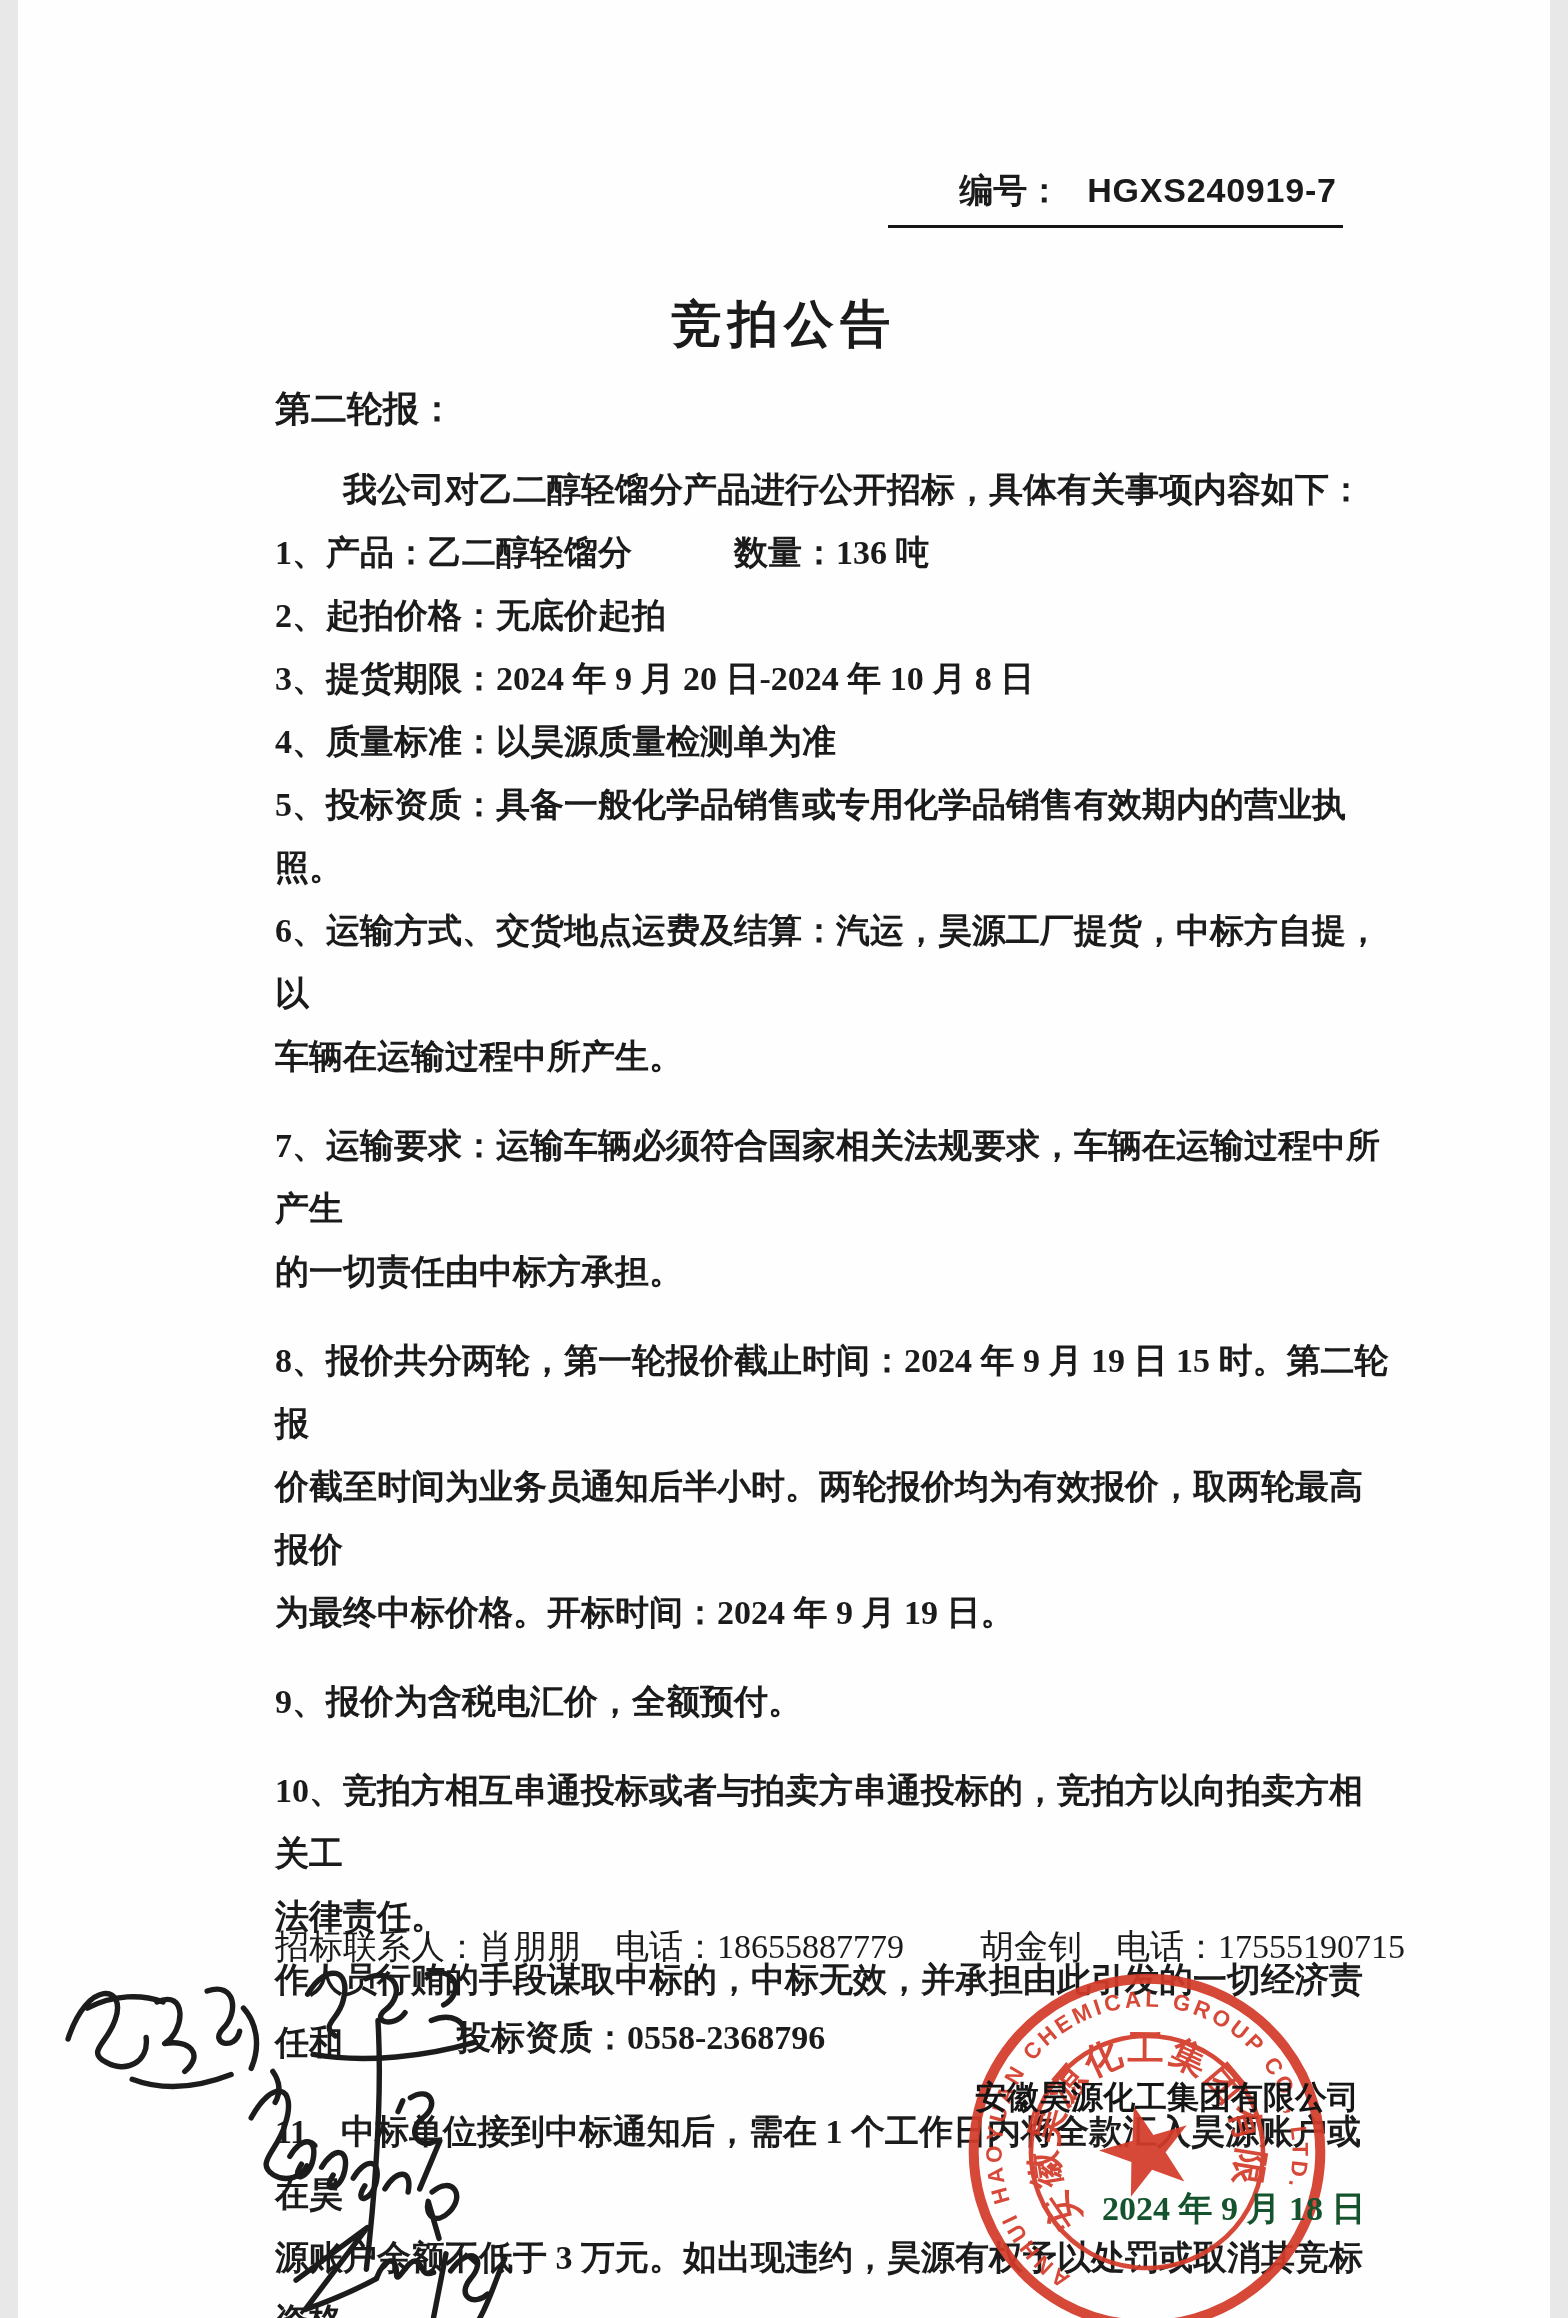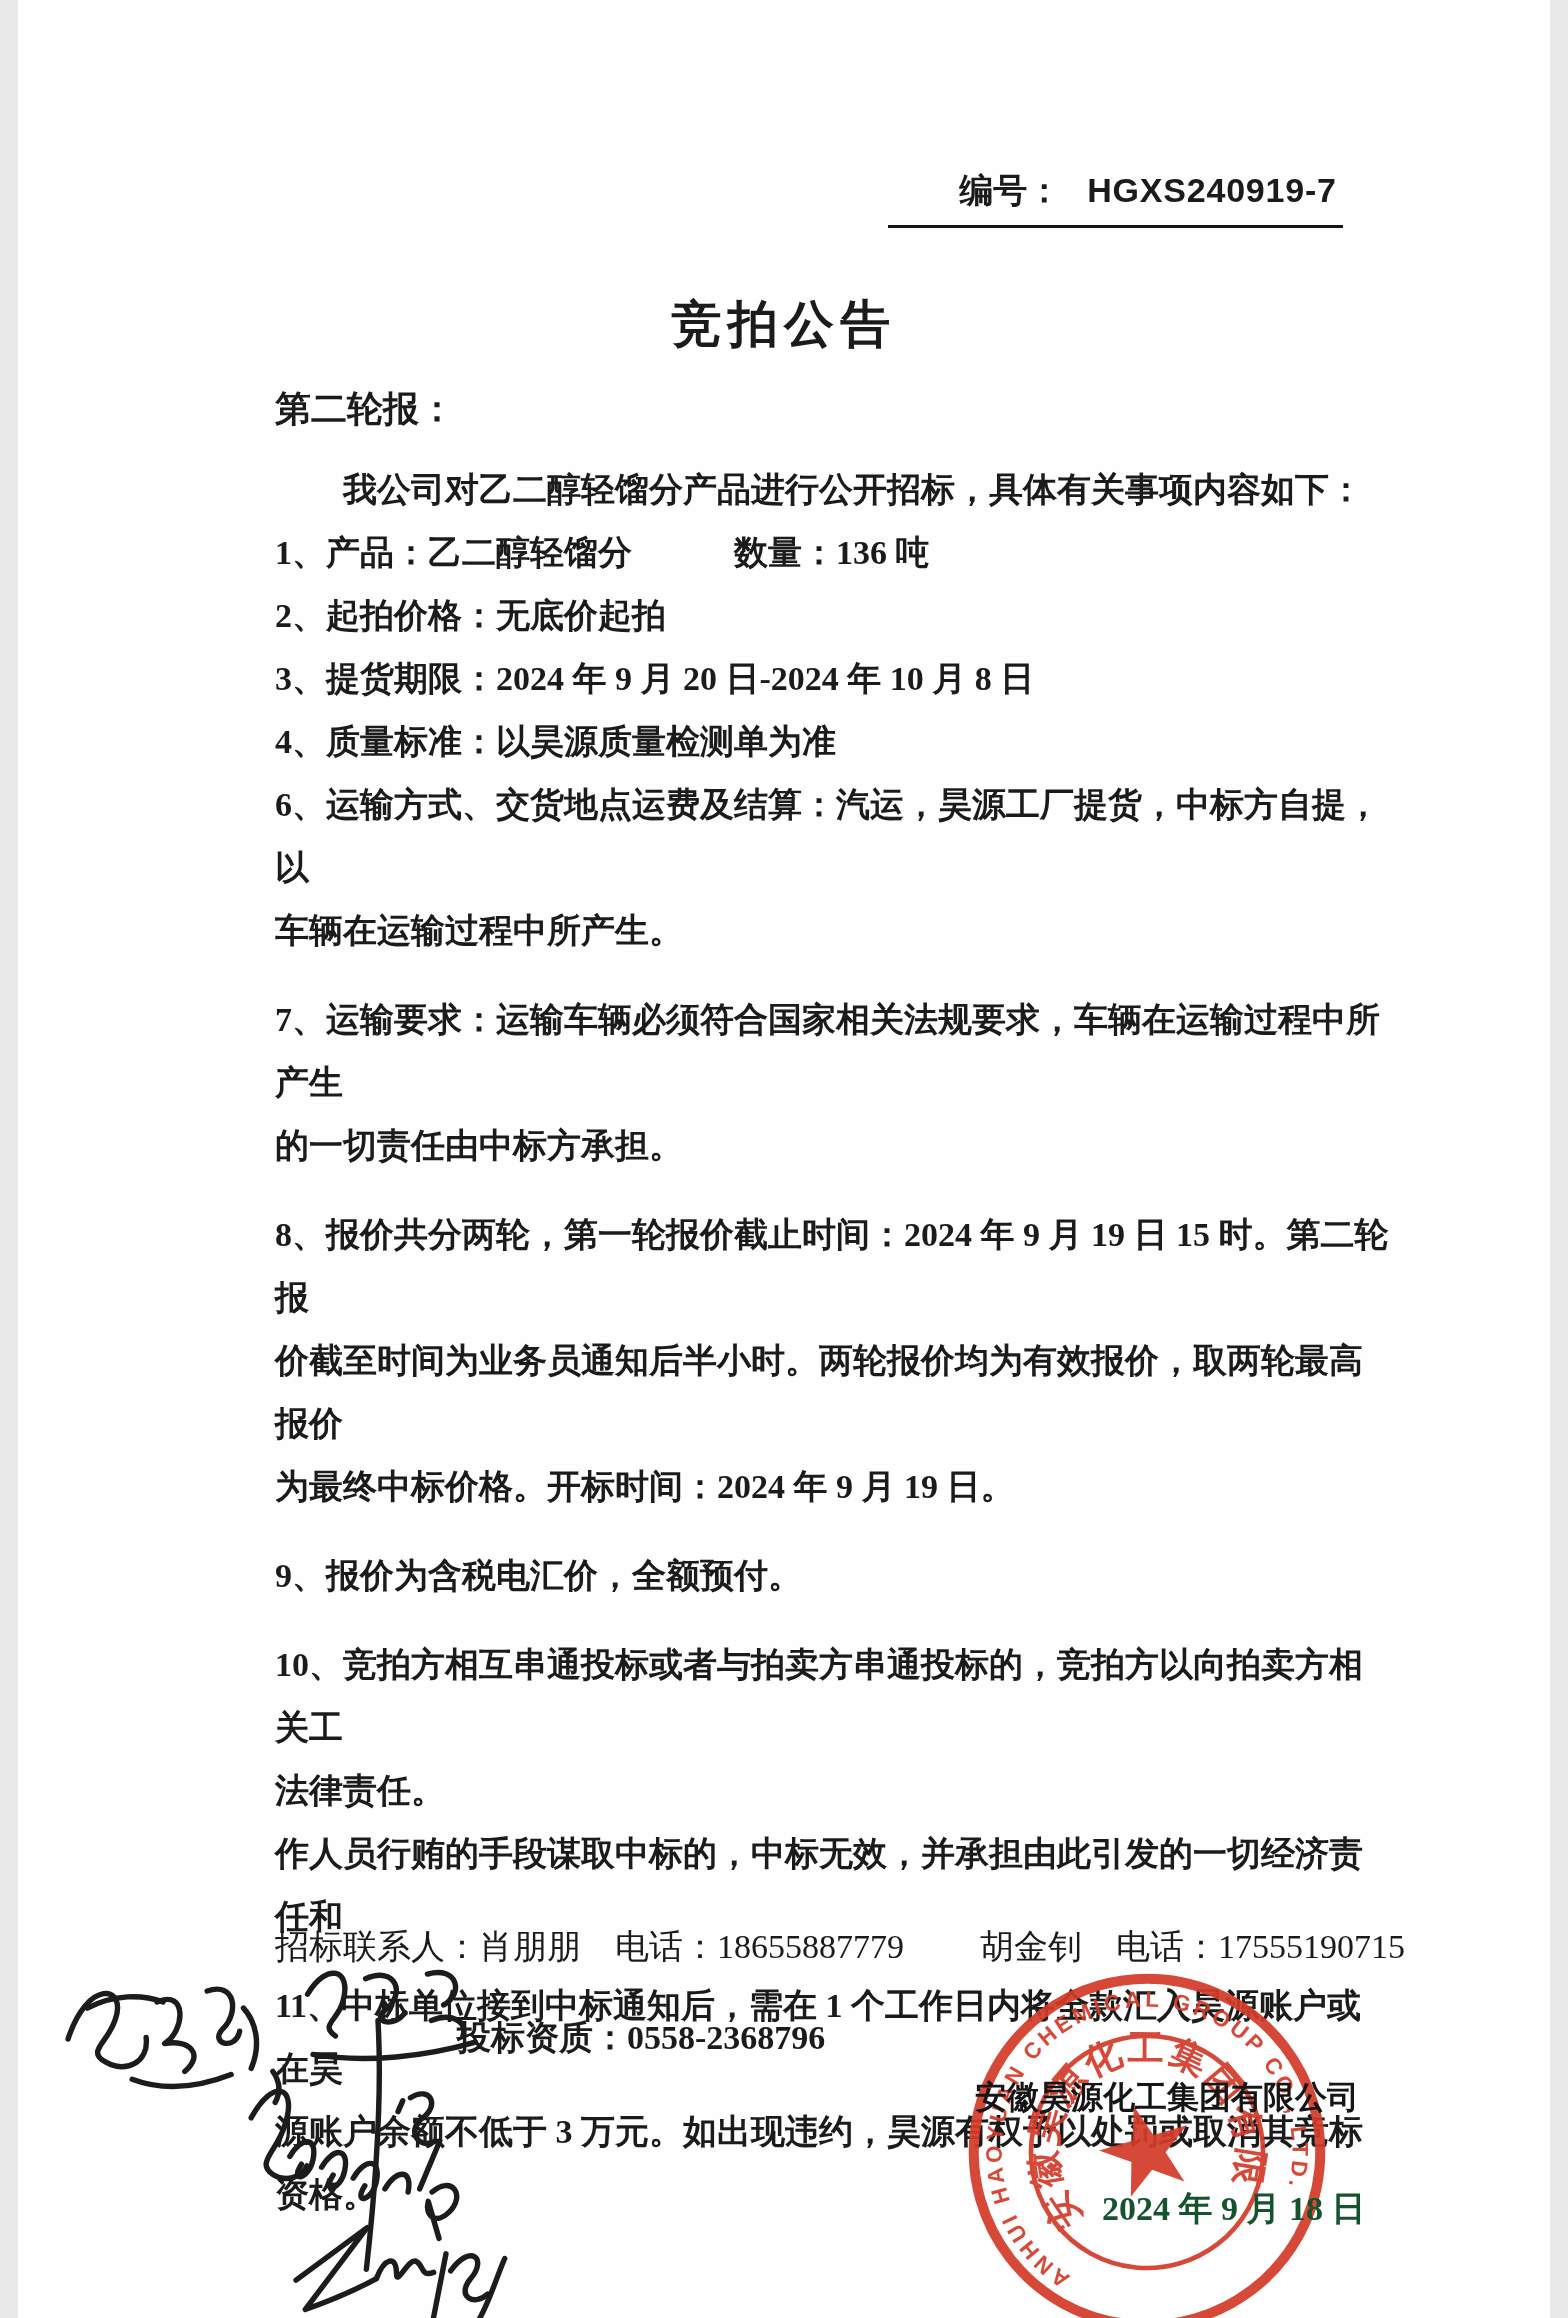--- a/index.html
+++ b/index.html
@@ -63,20 +63,21 @@
 
   <div class="title">竞拍公告</div>
 
   <div class="body">
       <div class="line salute"><span>第二轮报：</span></div>
       <div class="line indent gap-s"><span>我公司对乙二醇轻馏分产品进行公开招标，具体有关事项内容如下：</span></div>
       <div class="line"><span>1、产品：乙二醇轻馏分　　　数量：136 吨</span></div>
       <div class="line"><span>2、起拍价格：无底价起拍</span></div>
       <div class="line"><span>3、提货期限：2024 年 9 月 20 日-2024 年 10 月 8 日</span></div>
       <div class="line"><span>4、质量标准：以昊源质量检测单为准</span></div>
+      <div class="line"><span>5、投标资质：具备一般化学品销售或专用化学品销售有效期内的营业执照。</span></div>
       <div class="line"><span>6、运输方式、交货地点运费及结算：汽运，昊源工厂提货，中标方自提，以</span></div>
       <div class="line"><span>车辆在运输过程中所产生。</span></div>
       <div class="line gap"><span>7、运输要求：运输车辆必须符合国家相关法规要求，车辆在运输过程中所产生</span></div>
       <div class="line"><span>的一切责任由中标方承担。</span></div>
       <div class="line gap"><span>8、报价共分两轮，第一轮报价截止时间：2024 年 9 月 19 日 15 时。第二轮报</span></div>
       <div class="line"><span>价截至时间为业务员通知后半小时。两轮报价均为有效报价，取两轮最高报价</span></div>
       <div class="line"><span>为最终中标价格。开标时间：2024 年 9 月 19 日。</span></div>
       <div class="line gap"><span>9、报价为含税电汇价，全额预付。</span></div>
       <div class="line gap"><span>10、竞拍方相互串通投标或者与拍卖方串通投标的，竞拍方以向拍卖方相关工</span></div>
       <div class="line"><span>法律责任。</span></div>

